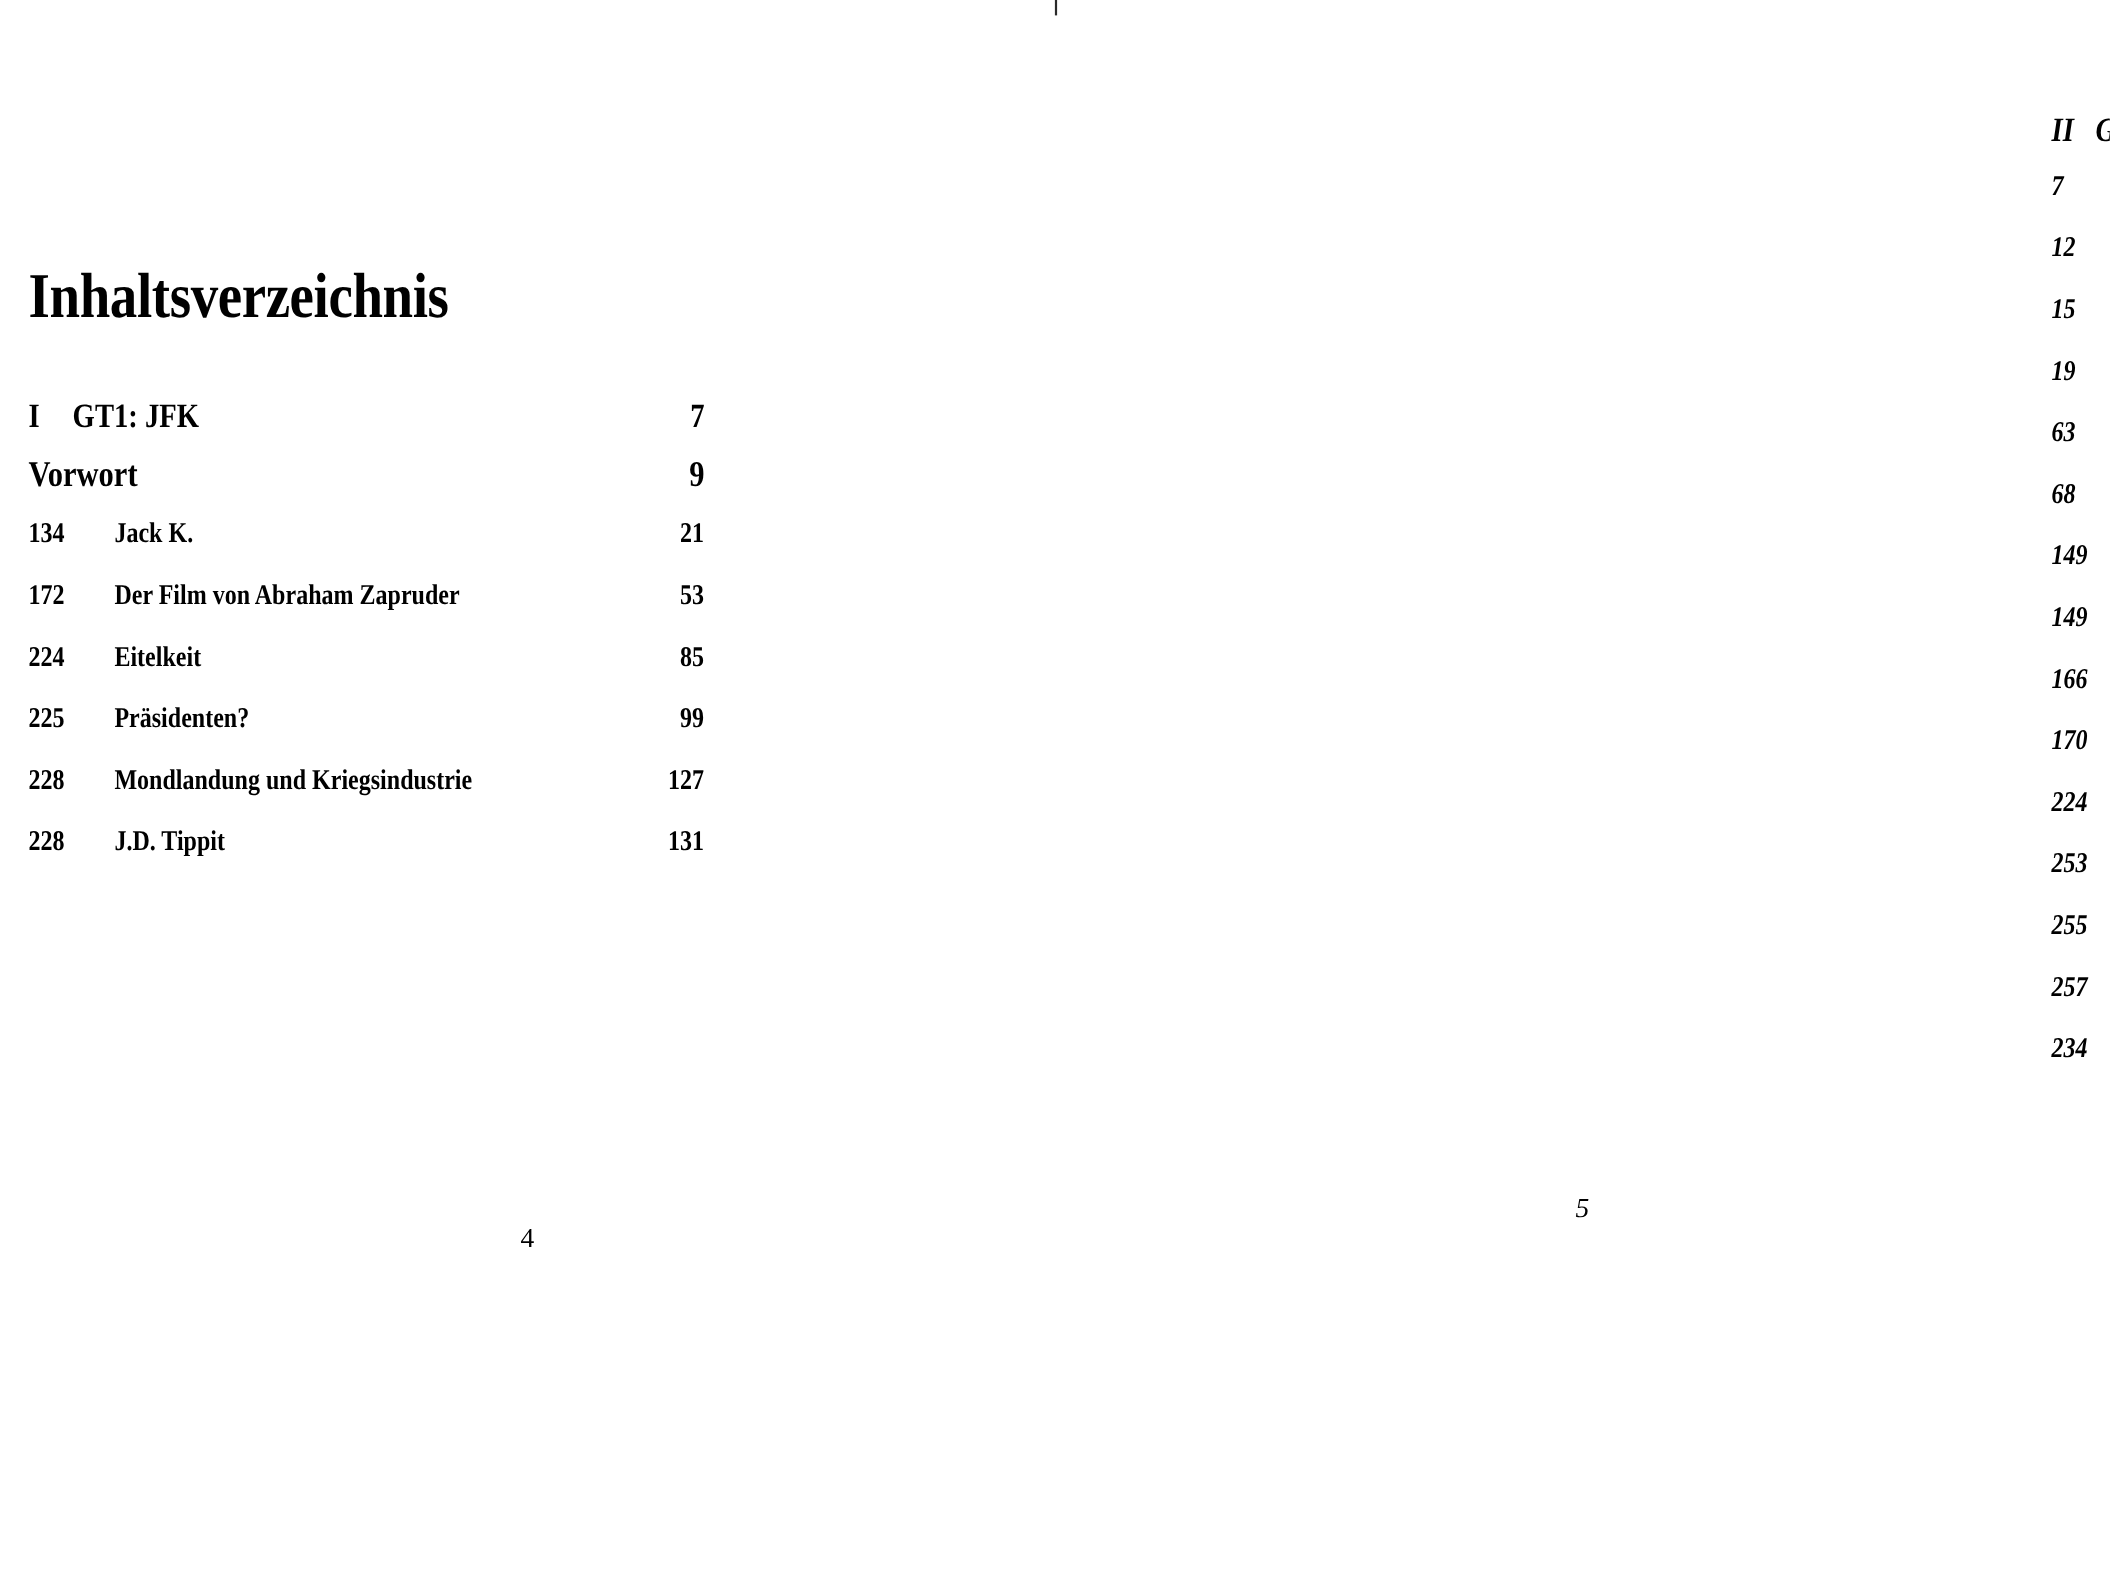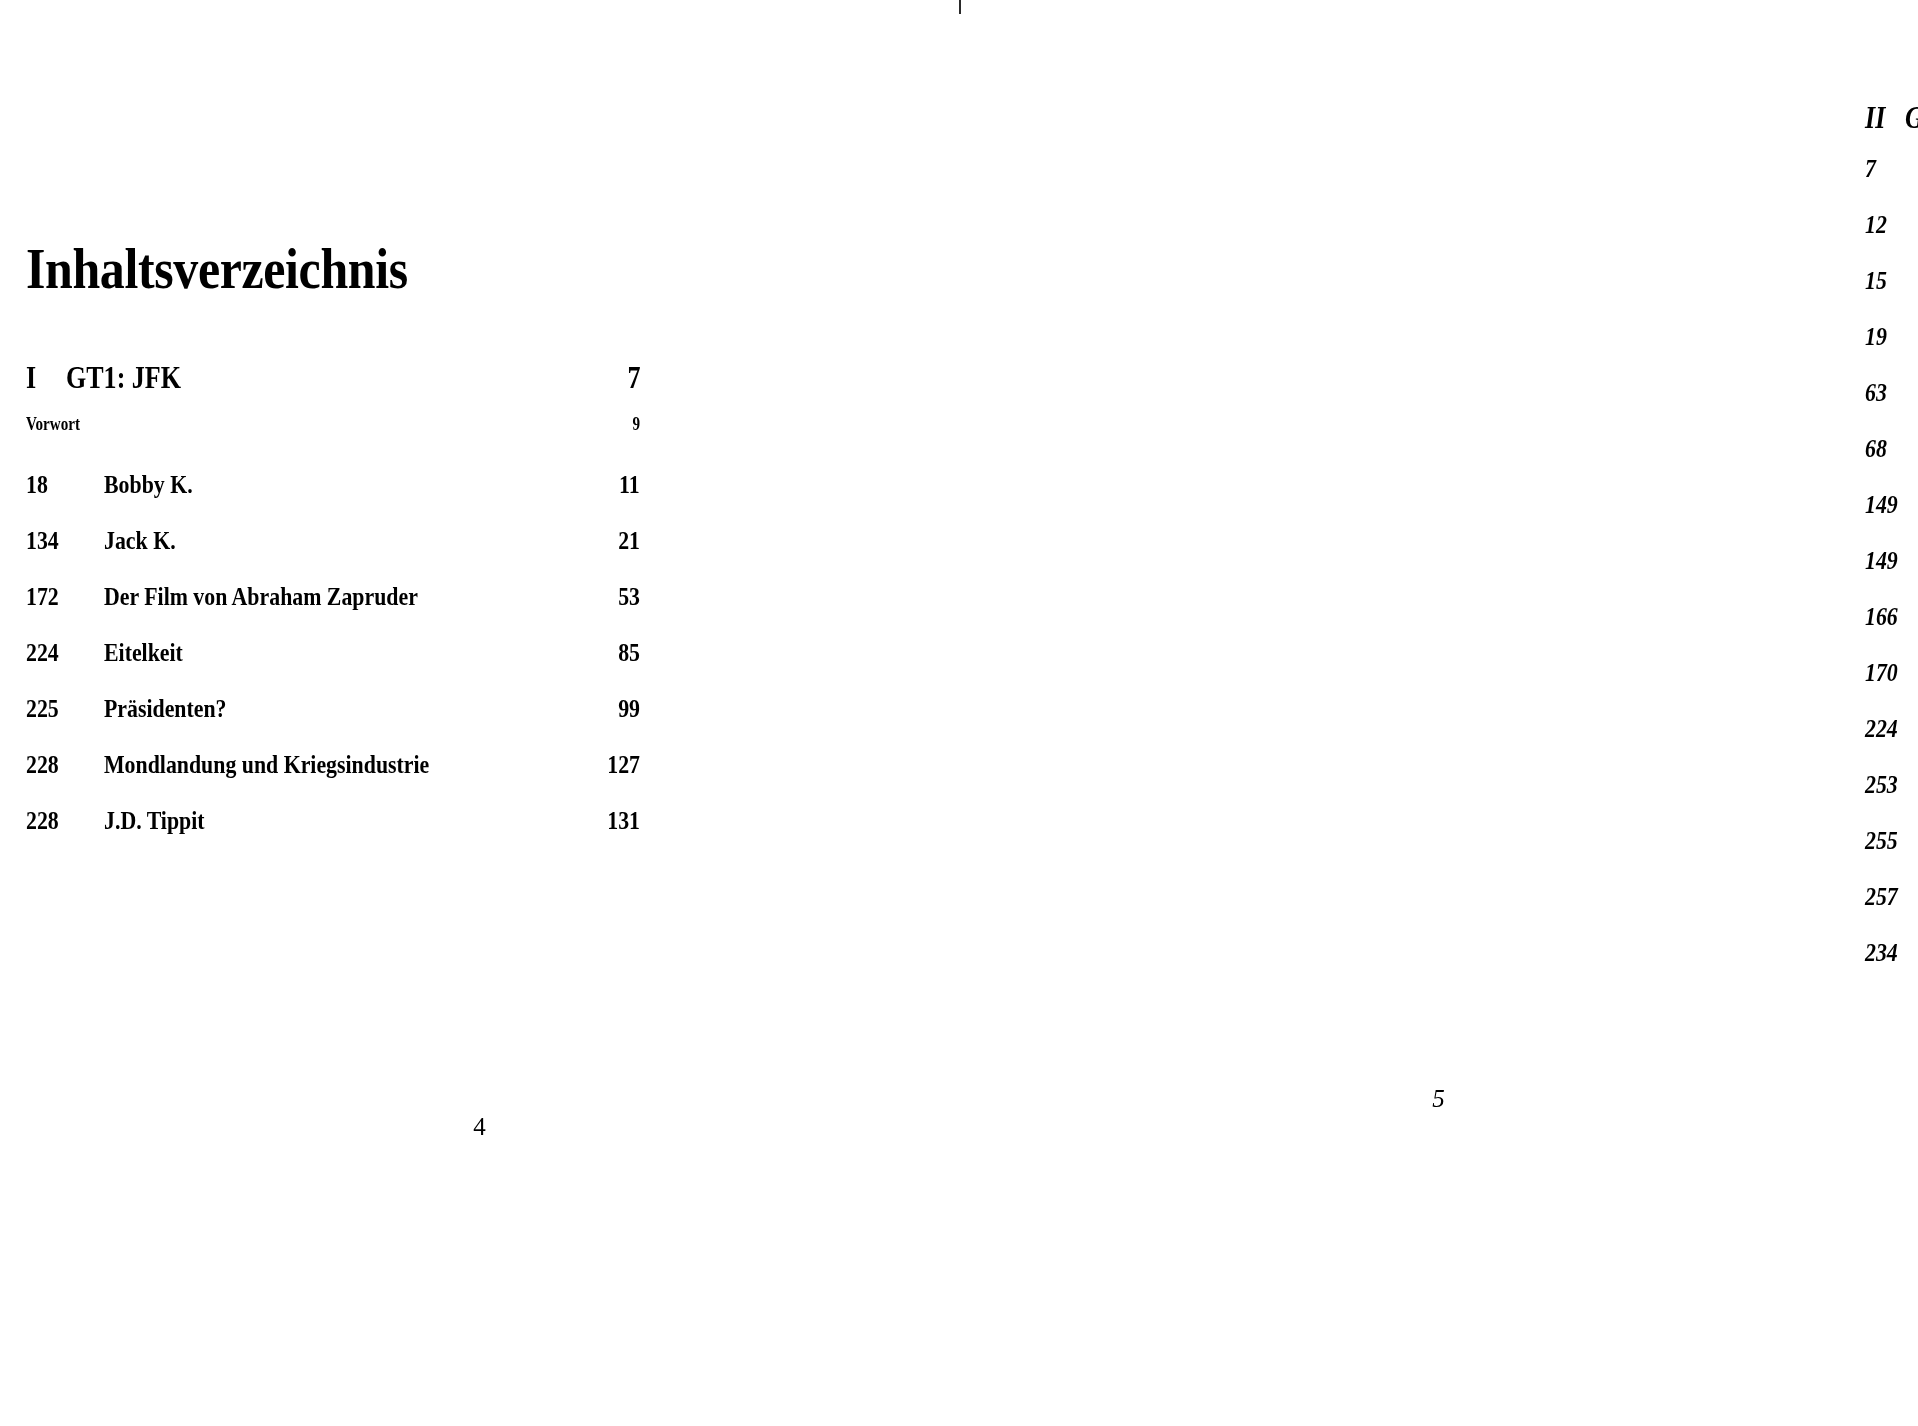--- a/index.html
+++ b/index.html
@@ -91,21 +91,21 @@
   .row-part {
     font-size: 31px;
     height: 54px;
   }
   .row-part .num   { width: 40px; flex: 0 0 40px; }
   .row-part .label { flex: 1 1 auto; }
   .row-part .pg    { flex: 0 0 auto; text-align: right; }
 
   
   .row-front {
-    font-size: 18px;
+    font-size: 33px;
     height: 56px;
   }
   .row-front .label { flex: 1 1 auto; }
   .row-front .pg    { flex: 0 0 auto; text-align: right; }
 
   
   .row-chap {
     font-size: 26px;
     height: 56px;
   }
@@ -166,25 +166,20 @@
         <span class="label">GT1: JFK</span>
         <span class="pg">7</span>
       </div>
 
       <div class="row row-front">
         <span class="label">Vorwort</span>
         <span class="pg">9</span>
       </div>
 
       <div class="row row-chap">
-        <span class="num">18</span>
-        <span class="label">Bobby K.</span>
-        <span class="pg">11</span>
-      </div>
-      <div class="row row-chap">
         <span class="num">134</span>
         <span class="label">Jack K.</span>
         <span class="pg">21</span>
       </div>
       <div class="row row-chap">
         <span class="num">172</span>
         <span class="label">Der Film von Abraham Zapruder</span>
         <span class="pg">53</span>
       </div>
       <div class="row row-chap">

